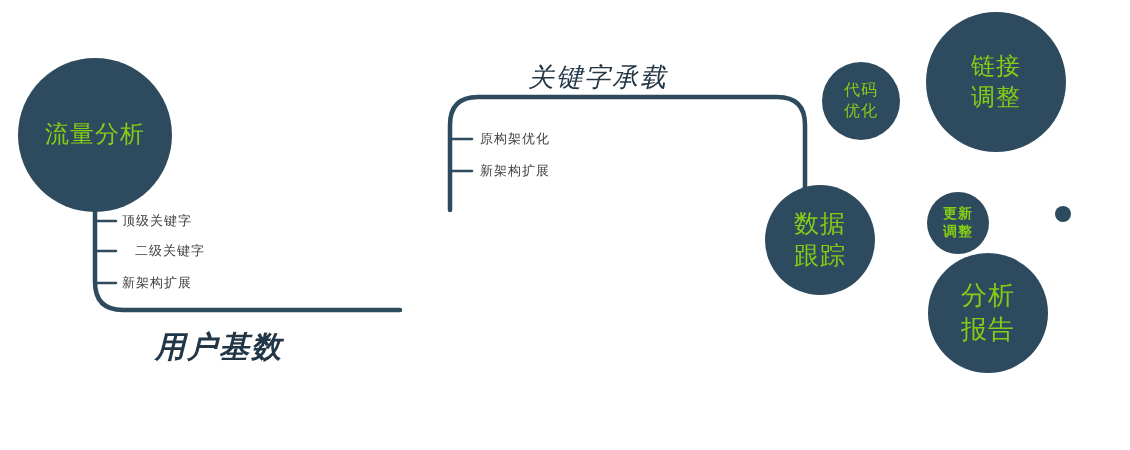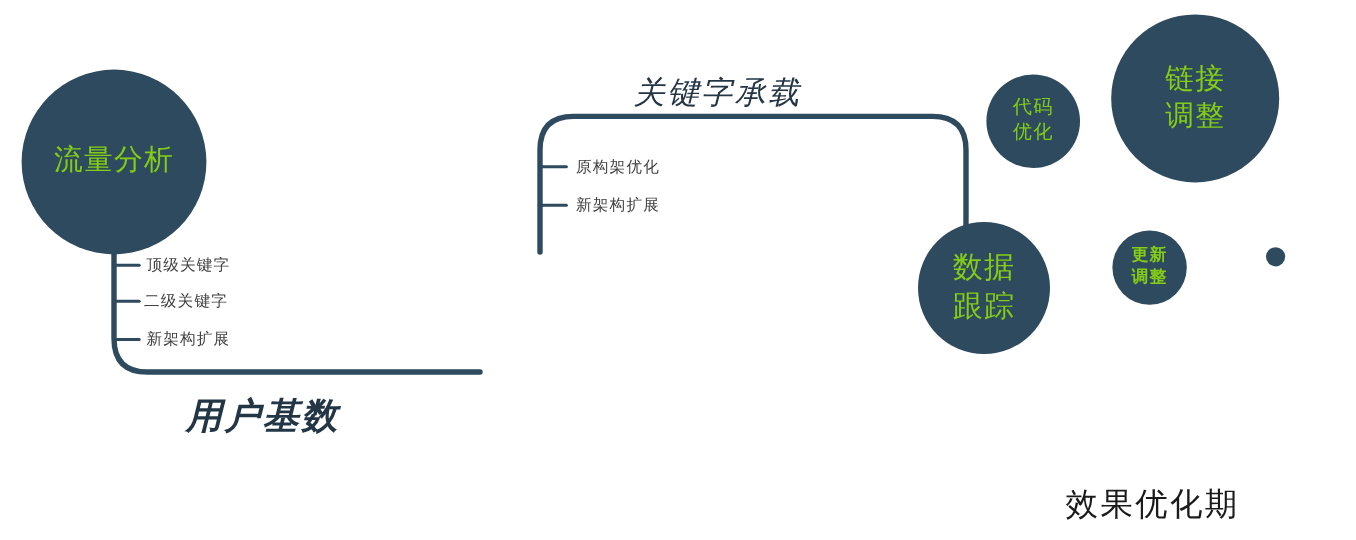--- a/index.html
+++ b/index.html
@@ -76,21 +76,21 @@
       <path d="M 95 283 L 116 283"></path>
     </g>
     <path d="M 450 210 L 450 125 Q 450 97 478 97 L 777 97 Q 805 97 805 125 L 805 195" fill="none" stroke="#2e4a5e" stroke-width="4.5" stroke-linecap="round"></path>
     <g stroke="#2e4a5e" stroke-width="2.5" stroke-linecap="round">
       <path d="M 450 139 L 472 139"></path>
       <path d="M 450 171 L 472 171"></path>
     </g>
   </svg>
 
   <div class="tick" style="left:122px; top:221px;">顶级关键字</div>
-  <div class="tick" style="left:120px; top:251px;">二级关键字</div>
+  <div class="tick" style="left:135px; top:251px;">二级关键字</div>
   <div class="tick" style="left:122px; top:283px;">新架构扩展</div>
 
   <div class="tick" style="left:480px; top:139px;">原构架优化</div>
   <div class="tick" style="left:480px; top:171px;">新架构扩展</div>
 
   <div class="edge-label carry" style="left:528px; top:60px;">关键字承载</div>
   <div class="edge-label base" style="left:155px; top:327px;">用户基数</div>
 
   <div class="node" style="left:18px; top:58px; width:154px; height:154px; font-size:24px;">
     <span>流量分析</span>
@@ -112,16 +112,19 @@
     <span>调整</span>
   </div>
 
   <div class="node" style="left:927px; top:192px; width:62px; height:62px; font-size:14px; font-weight:700;">
     <span>更新</span>
     <span>调整</span>
   </div>
 
   <div class="node" style="left:1055px; top:206px; width:16px; height:16px;"></div>
 
+  <div class="node" style="left:928px; top:253px; width:120px; height:120px; font-size:26px;">
+    <span>分析</span>
+    <span>报告</span>
+  </div>
 
-  <div class="footer-label" style="left:888px; top:402px;">效果优化期</div>
 
 </div>
 
 </body></html>

